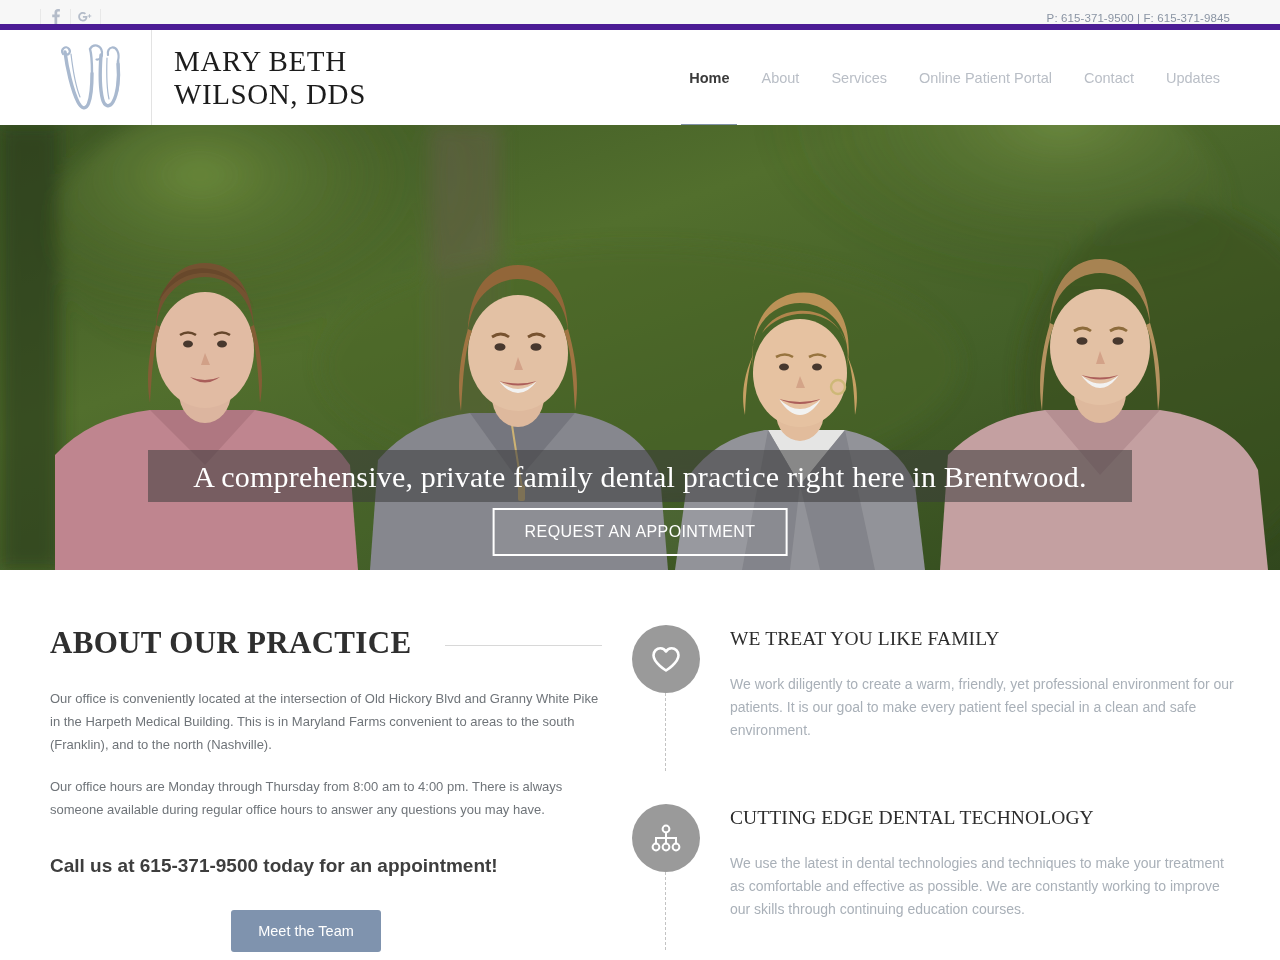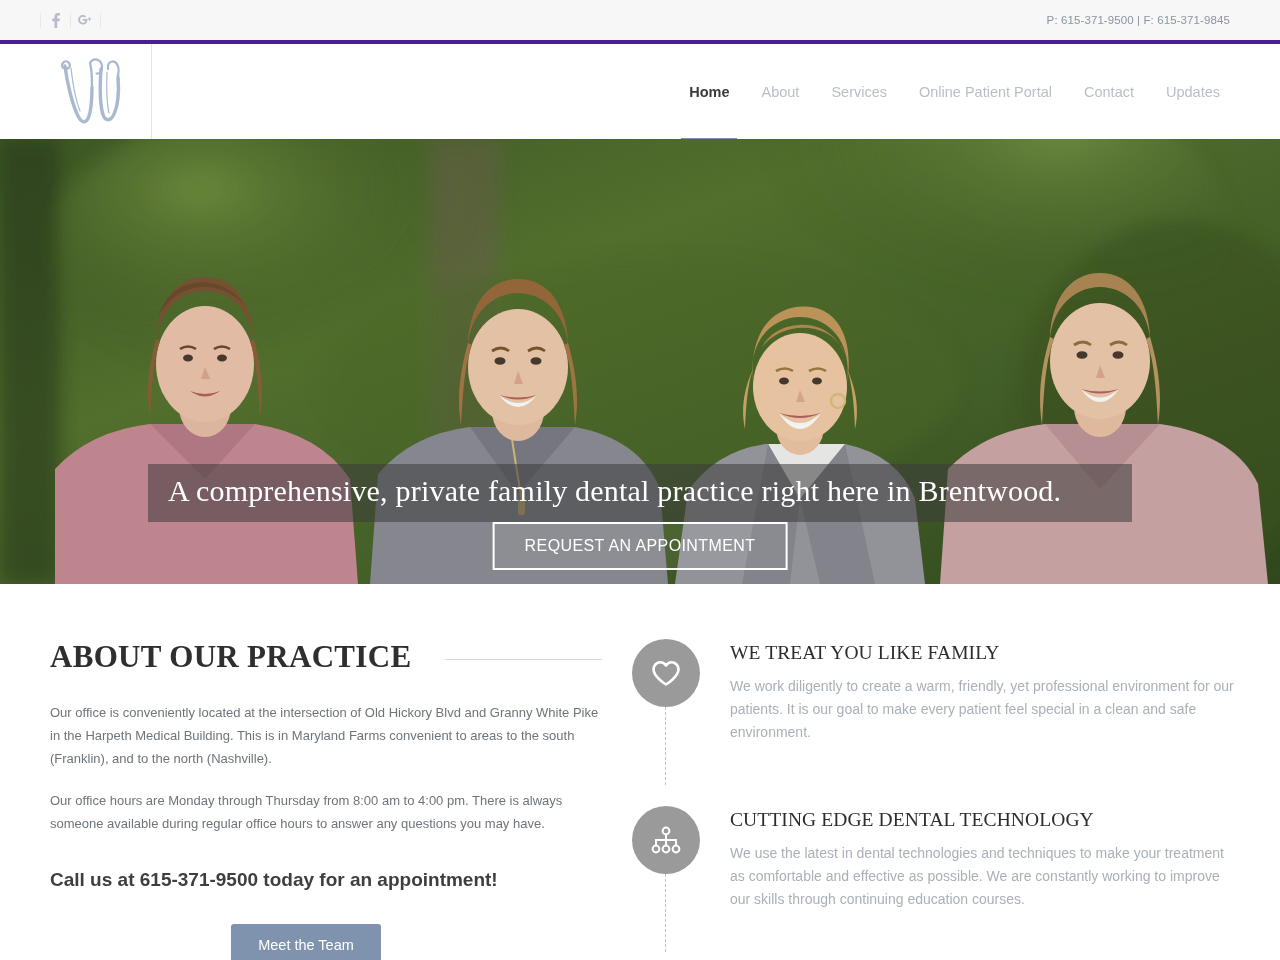--- a/index.html
+++ b/index.html
@@ -6,25 +6,25 @@
   html, body { width:1280px; height:960px; overflow:hidden; }
   body {
     font-family:"Liberation Sans", sans-serif;
     background:#ffffff;
     color:#444;
     -webkit-font-smoothing:antialiased;
   }
 
   
   .topbar {
-    height:44px;
+    height:30px;
     background:#f7f7f7;
-    border-bottom:4px solid #4c1d95;
+    border-bottom:6px solid #4c1d95;
     display:flex;
-    align-items:center;
+    align-items:flex-end;
     justify-content:space-between;
   }
   .social-group { display:flex; align-items:stretch; margin-left:40px; }
   .social-icon {
     width:31px;
     display:flex; align-items:center; justify-content:center;
     border-left:1px solid #e8e8e8;
     border-right:1px solid #e8e8e8;
     color:#b4bcc9;
     font-size:13px;
@@ -103,21 +103,22 @@
     background:#2f4420;
   }
   .hero-photo { position:absolute; inset:0; }
   .hero-photo svg { width:100%; height:100%; display:block; }
 
   .hero-caption {
     position:absolute;
     left:148px; right:148px;
     top:325px;
     background:rgba(60,60,60,.55);
-    padding:10px 20px 14px;
+    padding:10px 20px 8px;
+    text-align:center;
   }
   .hero-caption span {
     font-family:"Liberation Serif", serif;
     font-size:30px;
     color:#fff;
     letter-spacing:.2px;
     white-space:nowrap;
   }
   .hero-cta {
     position:absolute;
@@ -209,21 +210,21 @@
   }
   .ftext { flex:1; padding-left:22px; padding-top:2px; }
   .ftitle {
     font-size:19.5px;
     color:#2c2c2c;
     letter-spacing:.1px;
     line-height:1.2;
     font-family:Liberation Serif, serif;
   }
   .fbody {
-    margin-top:11px;
+    margin-top:23px;
     font-size:14px;
     line-height:1.63;
     color:#a9b0b8;
   }
 </style>
 </head>
 <body>
 
 <div class="topbar">
   <div class="social-group">
@@ -258,20 +259,24 @@
           <path d="M41 17c3.5-6 11-4 12 3 .8 5.2-2.5 8-5.5 7.5" stroke-width="2.2"></path>
 
           <path d="M52 23c-1 14-1 34 1.5 44 1.8 7.4 7 9 10.5 3 4.5-7.6 6.5-24 5-38" stroke-width="3.4"></path>
           <path d="M58 26c-.5 14 0 32 2 41" stroke-width="1.2"></path>
 
           <path d="M69 29c2-8-1.5-14-6-13.5-3.2.4-4.8 4-4 7.5" stroke-width="2.2"></path>
 
           <path d="M69 29c1 10 .5 22-1 30" stroke-width="2.6"></path>
         </g>
       </svg>
+    </div>
+    <div class="brand-name">
+      <div>MARY BETH</div>
+      <div>WILSON, DDS</div>
     </div>
   </div>
 
   <div class="nav">
     <div class="nav-item active">Home</div>
     <div class="nav-item">About</div>
     <div class="nav-item">Services</div>
     <div class="nav-item">Online Patient Portal</div>
     <div class="nav-item">Contact</div>
     <div class="nav-item">Updates</div>

